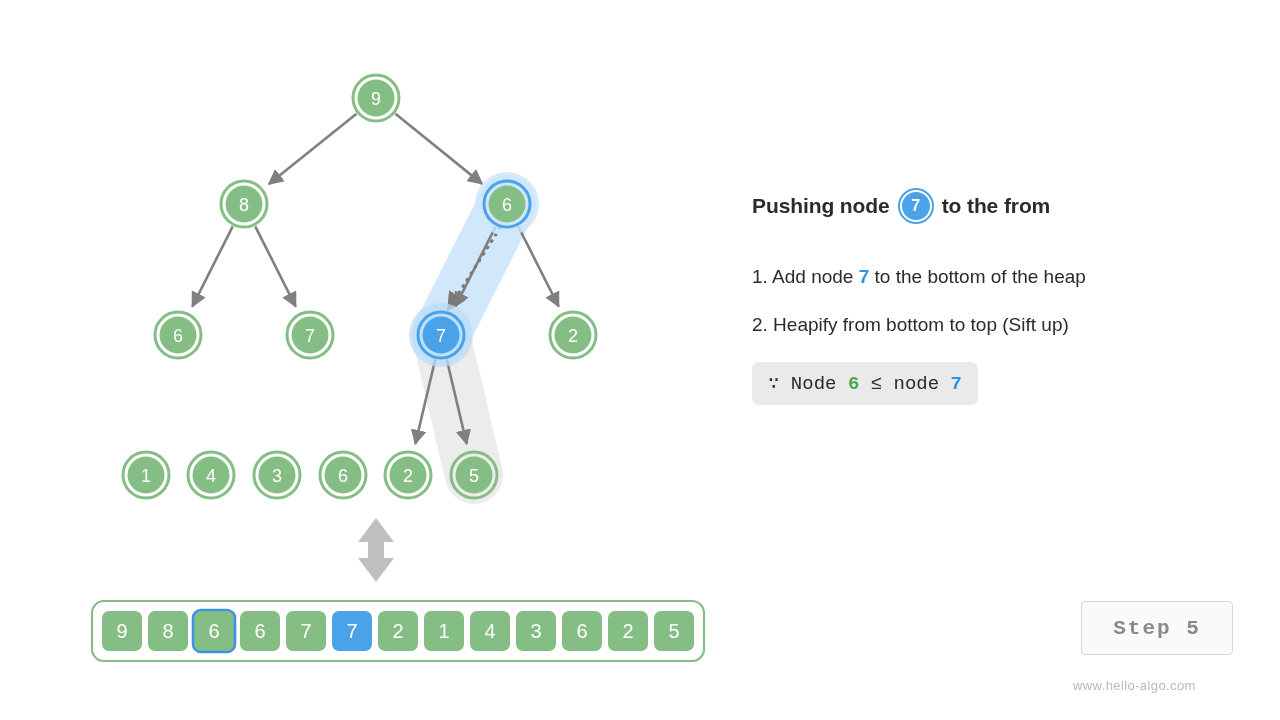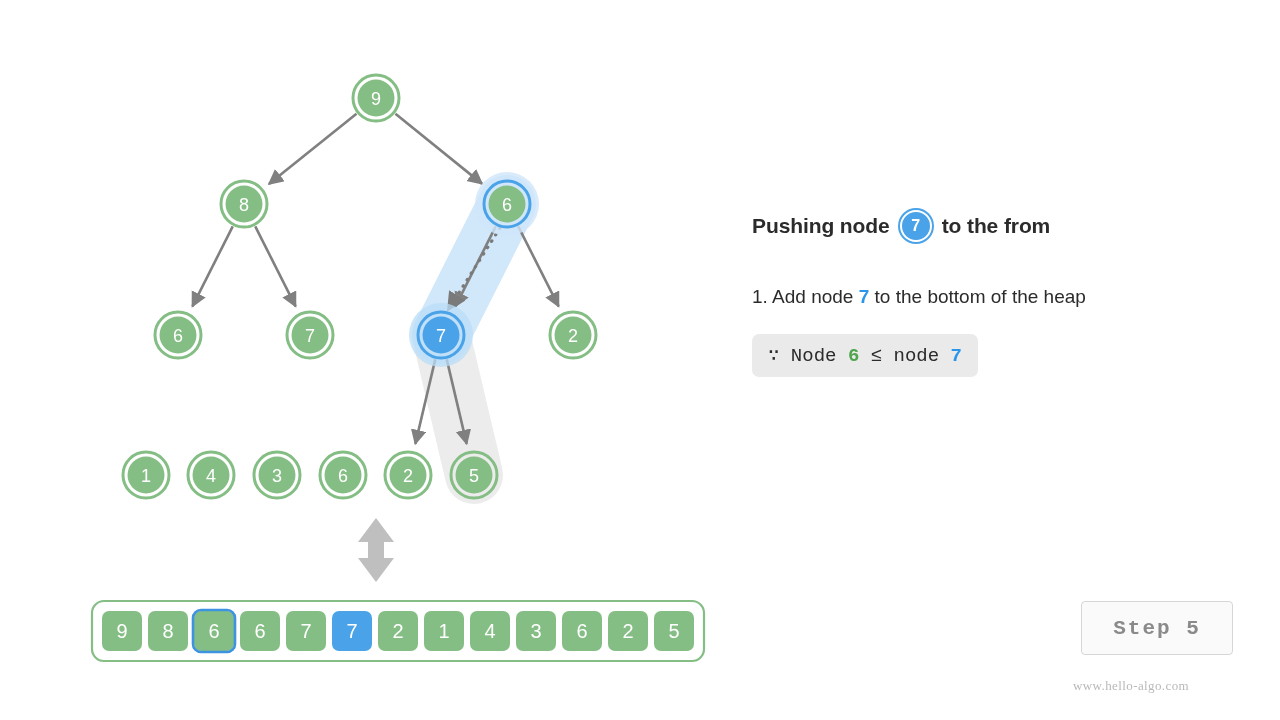--- a/index.html
+++ b/index.html
@@ -5,21 +5,21 @@
   html,body{margin:0;padding:0;}
   body{
     width:1280px;height:720px;background:#ffffff;
     font-family:"Liberation Sans","DejaVu Sans",sans-serif;
     overflow:hidden;position:relative;
   }
   #stage{position:absolute;left:0;top:0;width:1280px;height:720px;}
   svg.diagram{position:absolute;left:0;top:0;width:1280px;height:720px;}
 
   
-  .panel{position:absolute;left:752px;top:210px;width:470px;}
+  .panel{position:absolute;left:752px;top:190px;width:470px;}
   .panel-title{
     font-size:21px;font-weight:bold;color:#2b2b2b;
     display:flex;align-items:center;gap:10px;letter-spacing:-0.1px;
   }
   .inline-badge{
     display:inline-flex;align-items:center;justify-content:center;
     width:32px;height:32px;border-radius:50%;
     background:#4aa3e8;color:#ffffff;font-size:16px;font-weight:bold;
     box-shadow:0 0 0 2px #ffffff inset, 0 0 0 2px #4aa3e8;
     flex:0 0 auto;
@@ -38,21 +38,21 @@
   
   .step-btn{
     position:absolute;left:1081px;top:601px;width:150px;height:52px;
     border:1px solid #d6d6d6;border-radius:4px;background:#fafafa;
     display:flex;align-items:center;justify-content:center;
     font-family:"Liberation Mono","DejaVu Sans Mono",monospace;
     font-size:21px;font-weight:bold;color:#8a8a8a;letter-spacing:2px;
   }
   .watermark{
     position:absolute;left:1073px;top:678px;
-    font-family:Liberation Serif, serif;
+    font-family:Liberation Sans, sans-serif;
     font-size:13px;color:#b9b9b9;letter-spacing:0.4px;
   }
 </style>
 </head>
 <body>
 
 <div id="stage">
 
   <svg class="diagram" id="diagram-svg" viewBox="0 0 1280 720">
     <defs>
@@ -219,20 +219,23 @@
     <div class="panel-title">
       <span>Pushing node</span>
       <span class="inline-badge">7</span>
       <span>to the from</span>
     </div>
 
     <div class="steps">
       <div class="step-line">
         <span>1. Add node </span><span class="num-blue">7</span><span> to the bottom of the heap</span>
       </div>
+      <div class="step-line">
+        <span>2. Heapify from bottom to top (Sift up)</span>
+      </div>
       <div class="reason-box">
         <span>∵</span><span> Node </span><span class="num-green">6</span><span> ≤ node </span><span class="num-blue">7</span>
       </div>
     </div>
   </div>
 
   <div class="step-btn">Step 5</div>
   <div class="watermark">www.hello-algo.com</div>
 </div>
 

